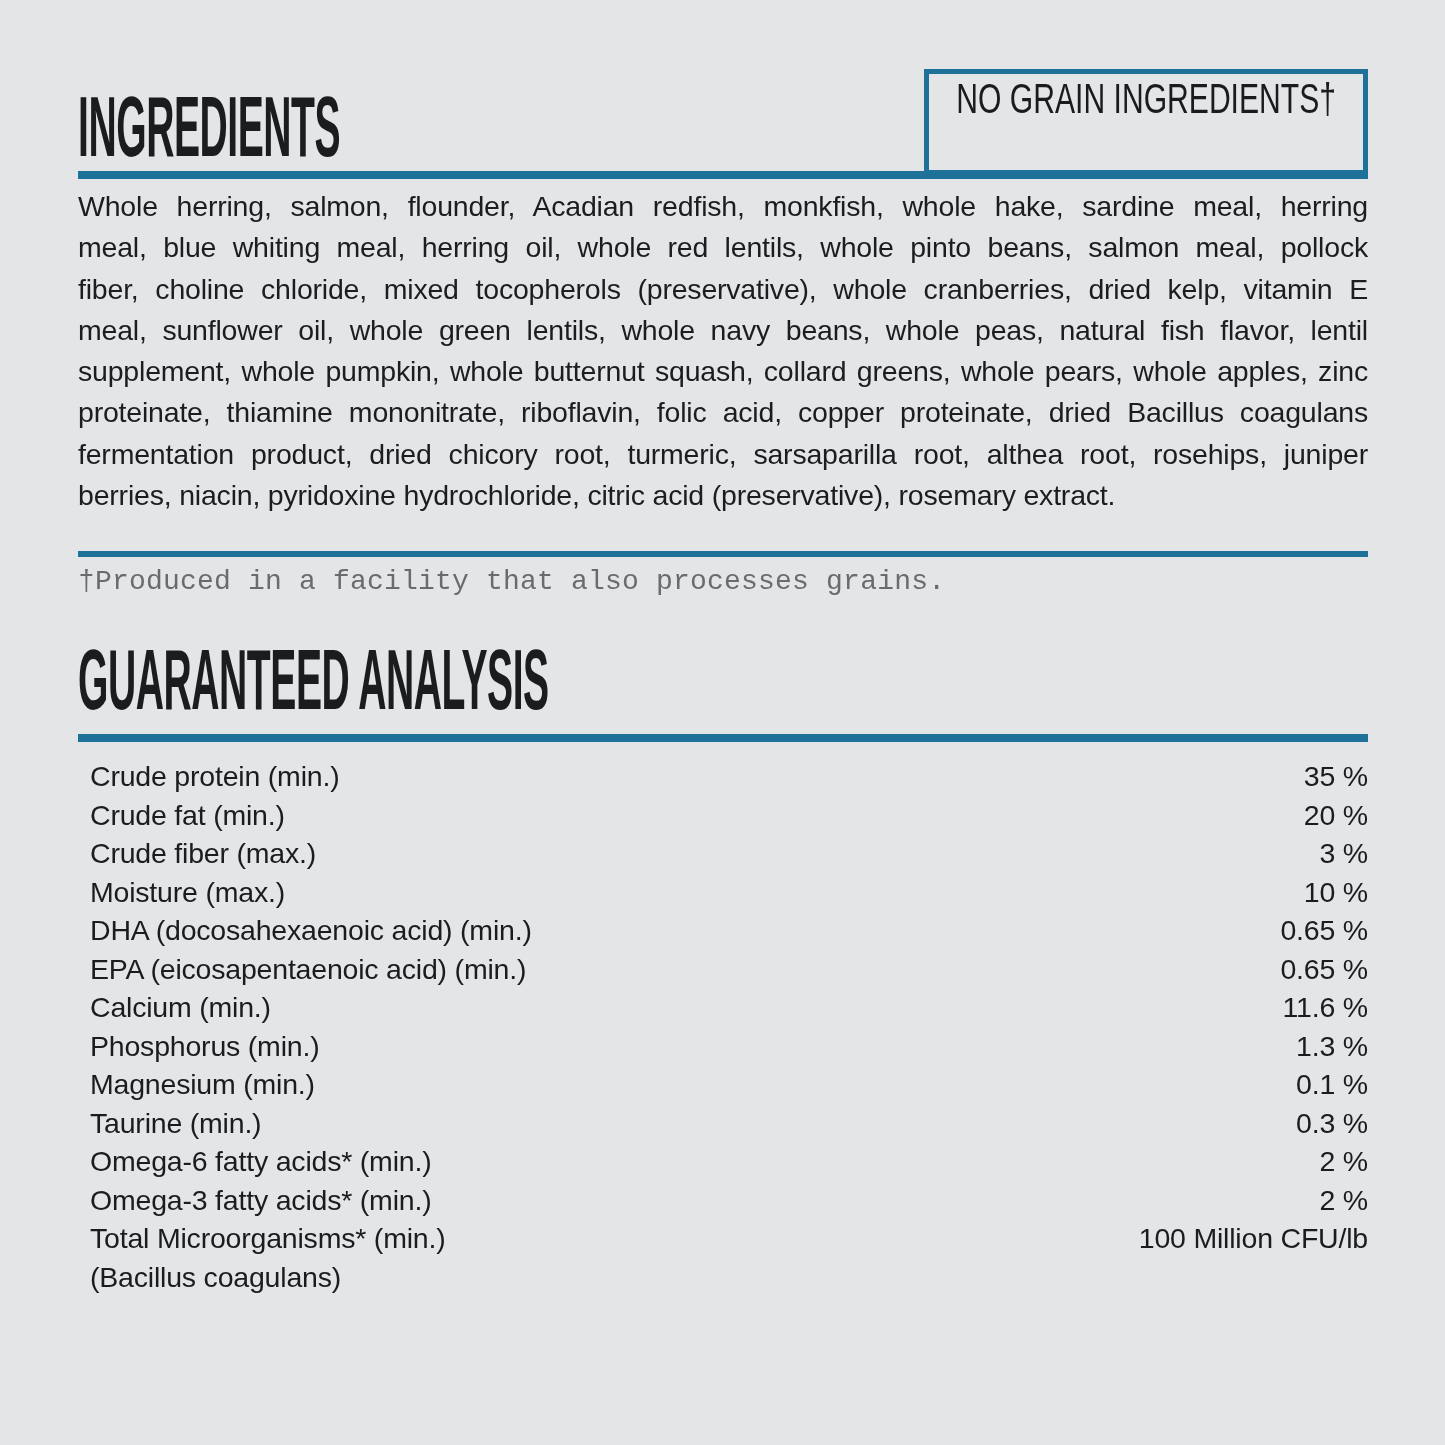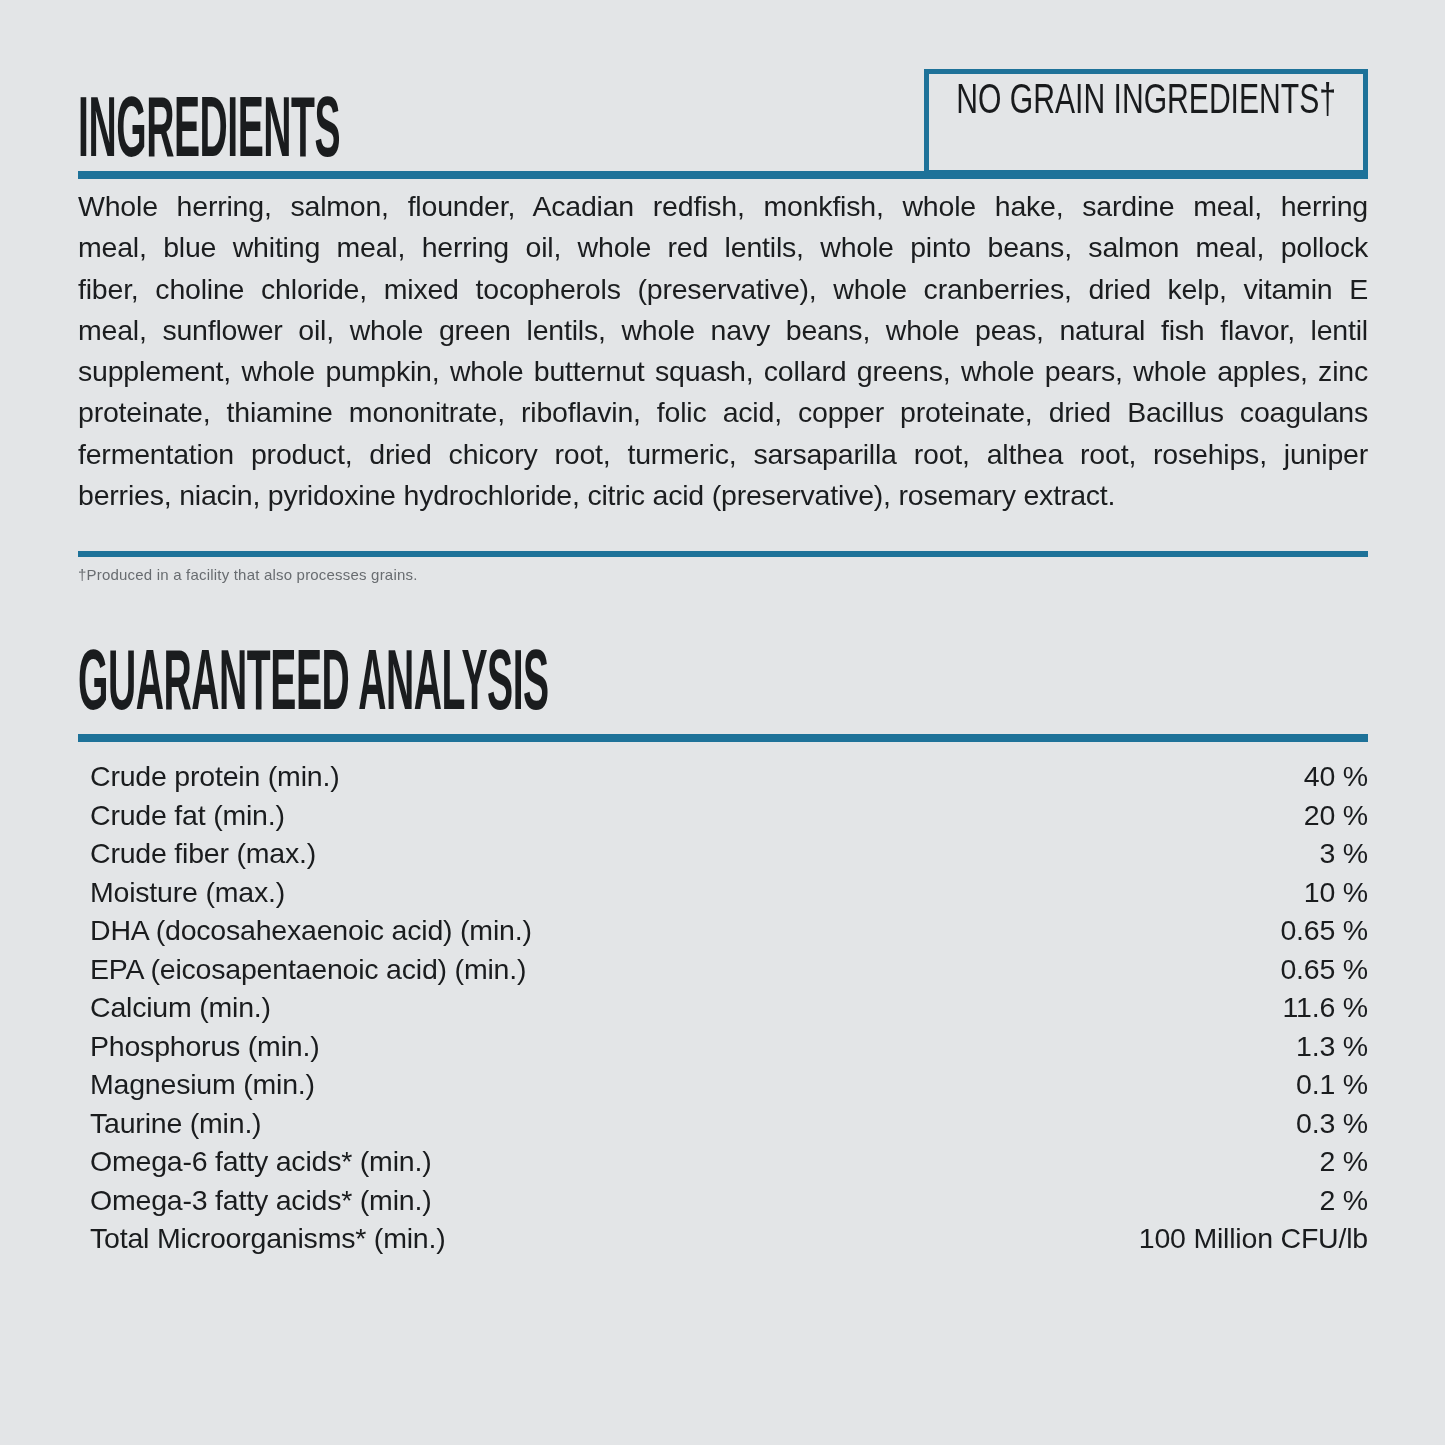--- a/index.html
+++ b/index.html
@@ -81,23 +81,24 @@
     color:#1b1d1f;
   }
   .jline{ text-align:justify; text-align-last:justify; }
   .jline.last{ text-align:left; text-align-last:left; }
 
   
   .footnote{
     position:absolute;
     left:78px; top:566px;
     margin:0;
-    font-size:15px;
+    font-size:28px;
     color:var(--muted);
     letter-spacing:0.2px;
+    font-family:Liberation Mono, monospace;
   }
 
   
   .ga-table{
     position:absolute;
     left:90px; right:77px;
     top:757px;
     font-size:28.5px;
     letter-spacing:-0.2px;
   }
@@ -139,21 +140,21 @@
 
   <p class="footnote">†Produced in a facility that also processes grains.</p>
 
   <h2 class="big-title" id="analysis-title">GUARANTEED ANALYSIS</h2>
 
   <div class="rule" id="rule-analysis"></div>
 
   <div class="ga-table">
       <div class="ga-row">
         <span class="ga-label">Crude protein (min.)</span>
-        <span class="ga-value">40 %</span>
+        <span class="ga-value">35 %</span>
       </div>
       <div class="ga-row">
         <span class="ga-label">Crude fat (min.)</span>
         <span class="ga-value">20 %</span>
       </div>
       <div class="ga-row">
         <span class="ga-label">Crude fiber (max.)</span>
         <span class="ga-value">3 %</span>
       </div>
       <div class="ga-row">
@@ -189,15 +190,19 @@
         <span class="ga-value">2 %</span>
       </div>
       <div class="ga-row">
         <span class="ga-label">Omega-3 fatty acids* (min.)</span>
         <span class="ga-value">2 %</span>
       </div>
       <div class="ga-row">
         <span class="ga-label">Total Microorganisms* (min.)</span>
         <span class="ga-value">100 Million CFU/lb</span>
       </div>
+      <div class="ga-row">
+        <span class="ga-label">(Bacillus coagulans)</span>
+        <span class="ga-value"></span>
+      </div>
     </div>
 
 </div>
 
 </body></html>

